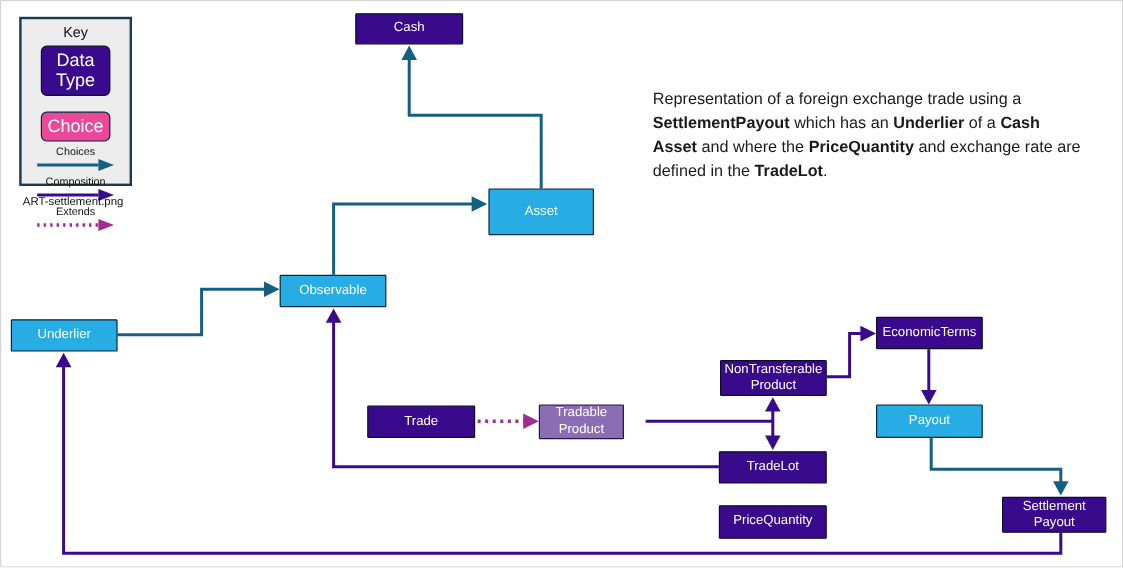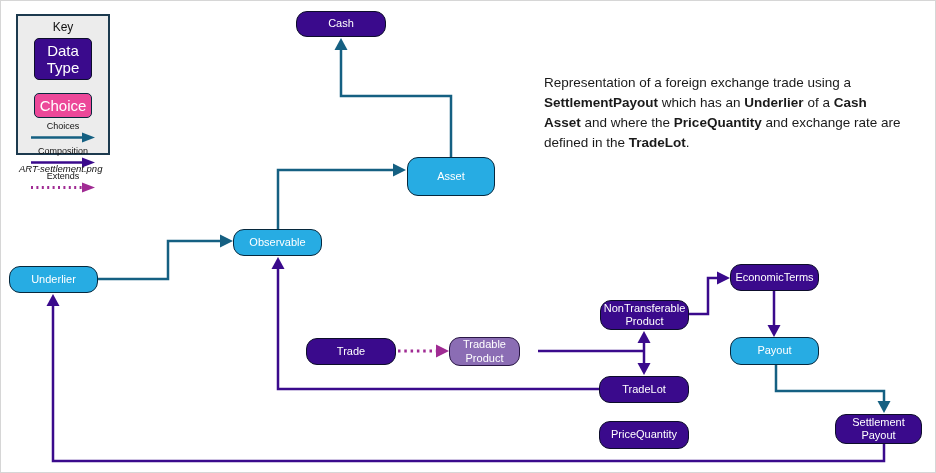--- a/index.html
+++ b/index.html
@@ -4,21 +4,21 @@
 <style>
   html,body{margin:0;padding:0;background:#fff;}
   #canvas{
     position:relative;width:936px;height:473px;background:#ffffff;
     border:1px solid #d6d6d6;box-sizing:border-box;overflow:hidden;
     font-family:"Liberation Sans",sans-serif;
   }
   
   .node{
     position:absolute;display:flex;align-items:center;justify-content:center;
-    text-align:center;border-radius:11px;color:#ffffff;font-size:11px;
+    text-align:center;border-radius:1px;color:#ffffff;font-size:11px;
     line-height:1.2;box-sizing:border-box;padding:1px 4px;
   }
   .node.dt{background:#3A0A8C;border:1.6px solid #0d0d2b;}
   .node.choice{background:#27ACE3;border:1.6px solid #06283d;}
   .node.lav{background:#8B6DB4;border:1.6px solid #2a1745;}
   
   .key-box{
     position:absolute;left:15px;top:13px;width:94px;height:141px;
     background:#ECECEC;border:2px solid #1C3A4E;box-sizing:border-box;
   }
@@ -26,21 +26,21 @@
   .chip{
     width:58px;margin:0 auto;border-radius:5px;text-align:center;
     font-size:15px;color:#fff;padding:3px 0;box-sizing:border-box;
   }
   .chip.dt{background:#3A0A8C;border:1.5px solid #0d0d2b;margin-top:4px;}
   .chip.choice{background:#ec4899;border:1.5px solid #06283d;margin-top:13px;}
   .arrow-row{margin-top:4px;}
   .arrow-label{text-align:center;font-size:9px;color:#111;line-height:1.1;}
   .arrow-svg{display:block;margin:0 auto;}
   .caption{
-    position:absolute;left:18px;top:162px;font-size:9.5px;font-style:italic;color:#111;
+    position:absolute;left:18px;top:162px;font-size:9.5px;color:#111;
   }
   
   .description{
     position:absolute;left:543px;top:72px;width:362px;
     font-size:13.5px;line-height:1.48;color:#1a1a1a;
   }
   .description .b{font-weight:bold;}
   
   #edges{position:absolute;left:0;top:0;width:936px;height:473px;}
 </style>

